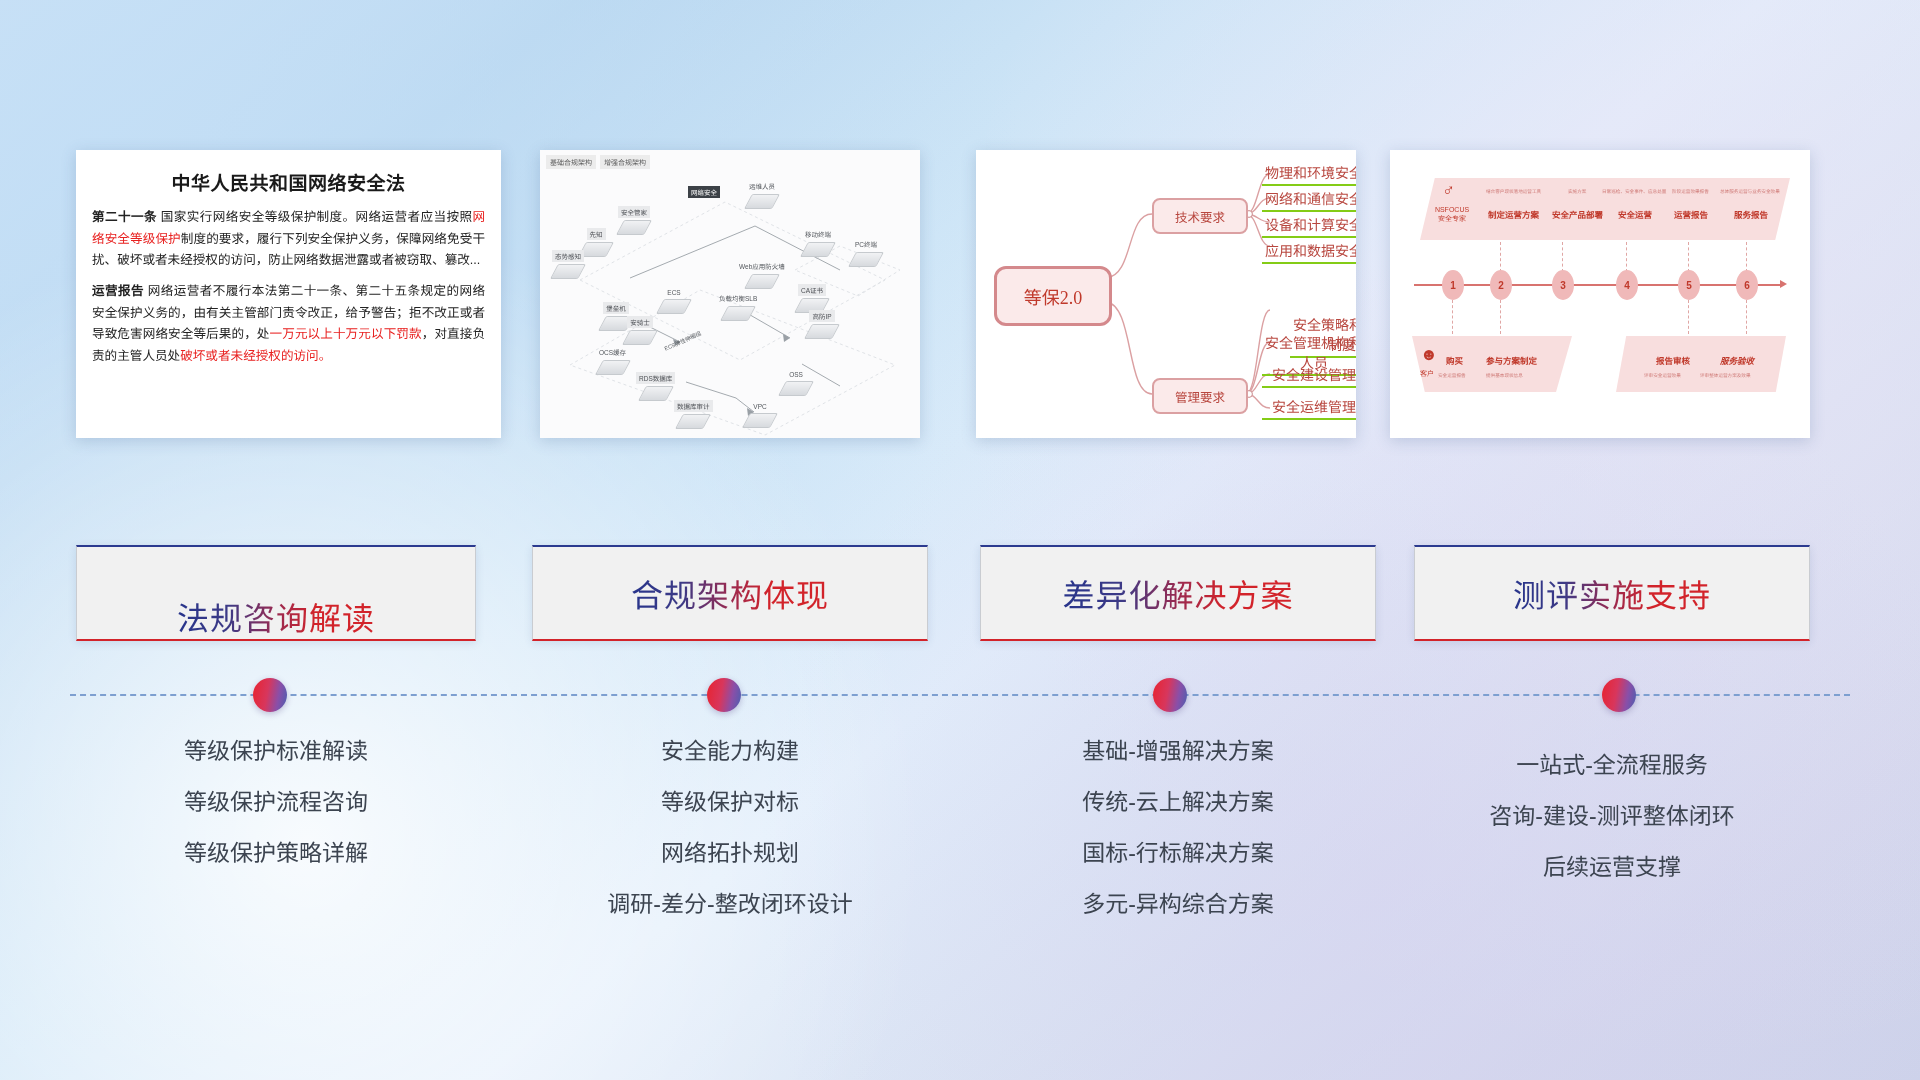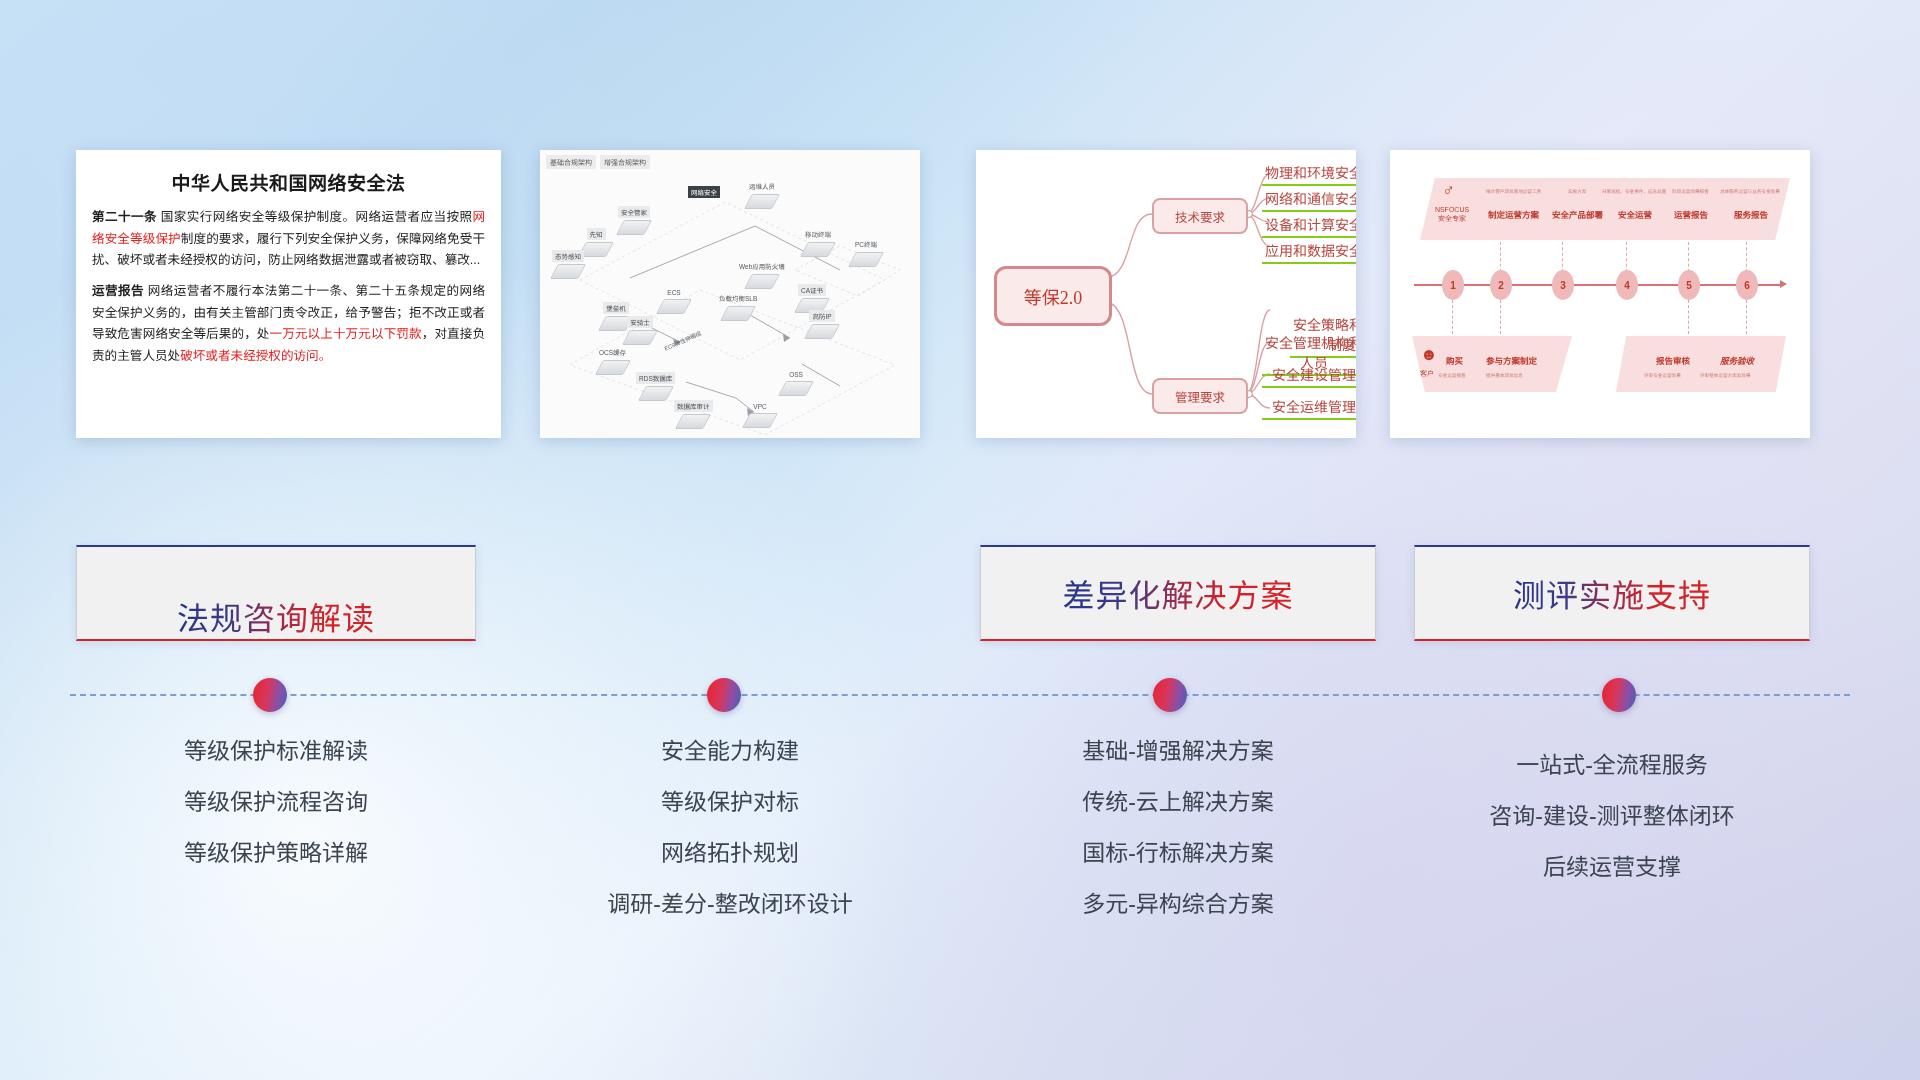--- a/index.html
+++ b/index.html
@@ -341,20 +341,23 @@
         <div class="t-lbl" style="left:330px;top:204px;font-style:italic;">服务验收</div>
         <div class="t-sub" style="left:310px;top:222px;">评审整体运营方案及效果</div>
       </div>
     </div>
   </div>
 
   <div class="tabs-row">
     <div class="tabbox tb-1">
       <span>法规咨询解读</span>
     </div>
+    <div class="tabbox tb-2">
+      <span>合规架构体现</span>
+    </div>
     <div class="tabbox tb-3">
       <span>差异化解决方案</span>
     </div>
     <div class="tabbox tb-4">
       <span>测评实施支持</span>
     </div>
   </div>
 
   <div class="timeline">
     <div class="tl-line"></div>

